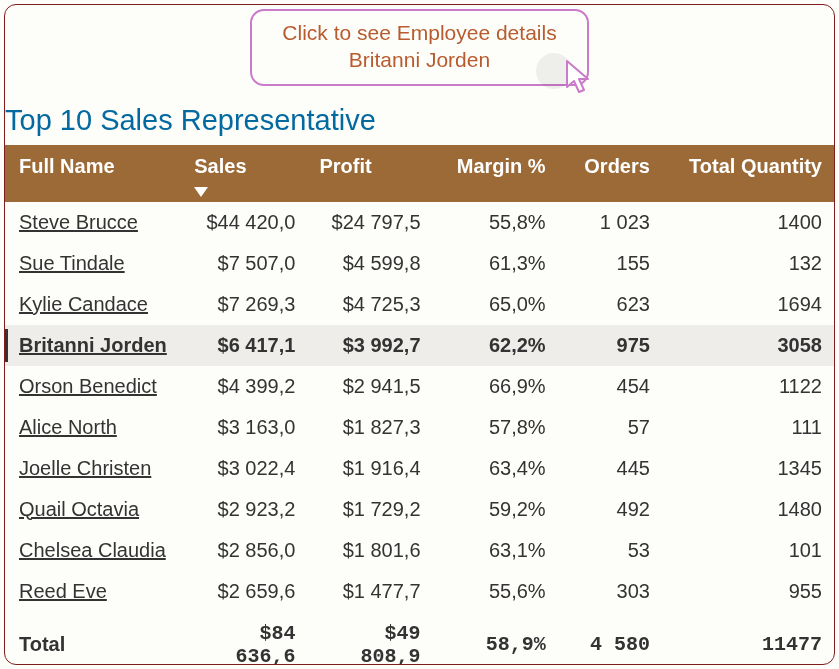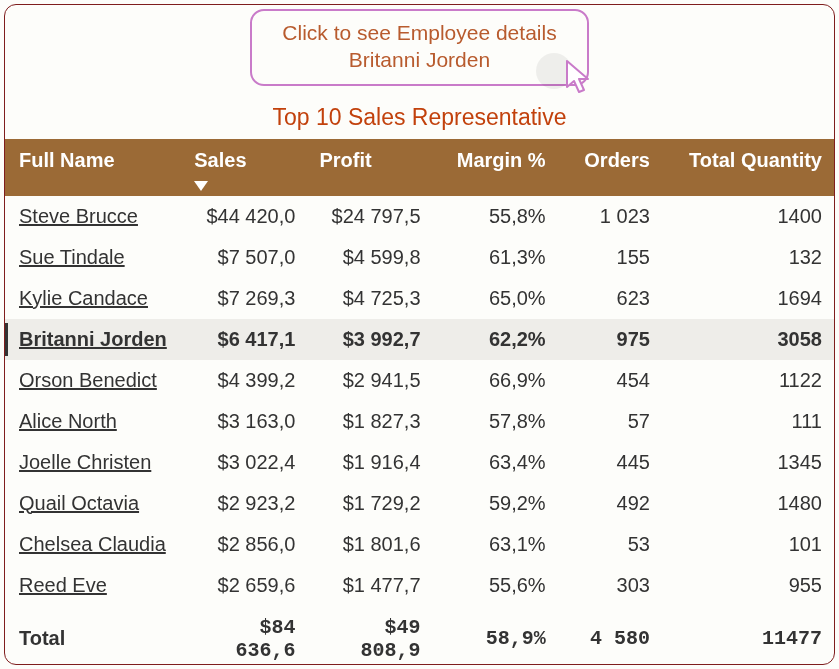--- a/index.html
+++ b/index.html
@@ -45,23 +45,23 @@
     .click-dot {
       position: absolute;
       right: 15px;
       bottom: -5px;
       width: 36px;
       height: 36px;
       border-radius: 50%;
       background: rgba(0,0,0,0.06);
     }
     .title {
-      text-align: center;
-      font-size: 23px;
-      color: #c2410c;
+      text-align: left;
+      font-size: 29px;
+      color: #0369a1;
       margin-bottom: 8px;
       font-weight: 400;
     }
     table {
       width: 100%;
       border-collapse: collapse;
       font-size: 20px;
     }
     thead th {
       background: #9b6a36;

